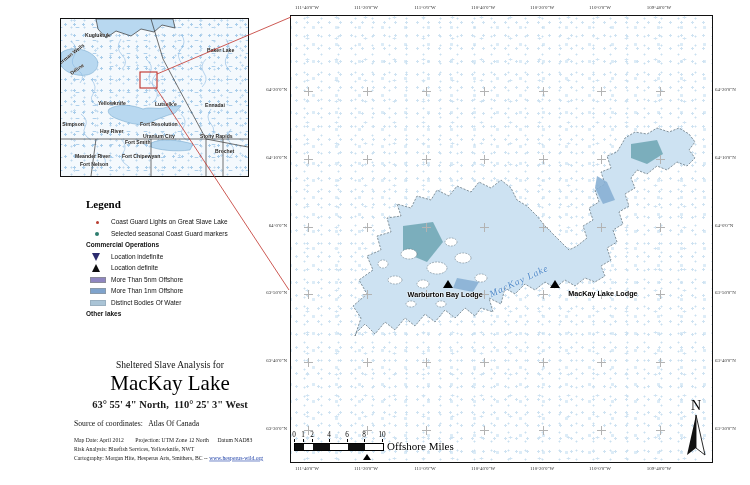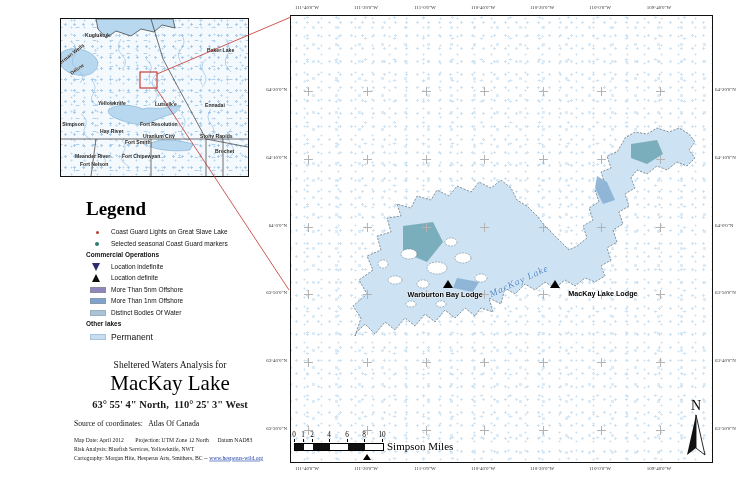--- a/index.html
+++ b/index.html
@@ -33,21 +33,21 @@
   #inset{left:60px;top:18px;width:187px;height:157px;border:1.4px solid #111;overflow:hidden;}
   .inset-toplabel{position:absolute;top:-9px;font-size:9px;color:#333;white-space:nowrap;
                   transform:translateX(-50%) scale(.5);transform-origin:center bottom;
                   font-family:"Liberation Serif",serif;}
   .inset-tick{position:absolute;top:-3px;width:1px;height:3px;background:#222;}
   .place{position:absolute;font-size:8.5px;font-weight:bold;color:#222;white-space:nowrap;
          transform-origin:left top;text-shadow:0 0 1px #fff,0 0 1px #fff;}
 
   
   #legend{left:86px;top:198px;width:195px;}
-  #legend h2{margin:0 0 7px 0;font-family:"Liberation Serif",serif;font-size:19px;font-weight:bold;color:#000;}
+  #legend h2{margin:0 0 7px 0;font-family:"Liberation Serif",serif;font-size:11px;font-weight:bold;color:#000;}
   .lg-row{display:flex;align-items:center;min-height:9px;margin:0 0 1.5px 0;}
   .lg-row.header{font-weight:bold;}
   .lg-row .lbl{font-size:9px;transform:scale(.72);transform-origin:left center;white-space:nowrap;color:#111;}
   .lg-row.large .lbl{font-size:9px;transform:scale(.95);}
   .lg-row.large{min-height:12px;}
   .sw{display:inline-block;width:16px;height:6px;margin:0 5px 0 4px;flex:none;box-sizing:border-box;}
   .sw.none{width:0;margin:0;}
   .sw.dot-red{width:3px;height:3px;border-radius:50%;background:#b83c30;margin-left:10px;margin-right:12px;}
   .sw.dot-green{width:4px;height:4px;border-radius:50%;background:#2e7d6e;margin-left:9px;margin-right:12px;}
   .sw.tri-down{width:0;height:6px;border-left:4.5px solid transparent;border-right:4.5px solid transparent;
@@ -210,29 +210,25 @@
           <div class="lbl">More Than 1nm Offshore</div>
         </div>
         <div class="lg-row small">
           <div class="sw fill-lightblue"></div>
           <div class="lbl">Distinct Bodies Of Water</div>
         </div>
         <div class="lg-row header">
           <div class="sw none"></div>
           <div class="lbl">Other lakes</div>
         </div>
-        <div class="lg-row large">
-          <div class="sw fill-permanent"></div>
-          <div class="lbl">Permanent</div>
-        </div>
       </div>
   </div>
 
   <div id="title-block" class="abs">
-    <div class="subtitle">Sheltered Waters Analysis for</div>
+    <div class="subtitle">Sheltered Slave Analysis for</div>
     <div class="maintitle">MacKay Lake</div>
     <div class="coords">63° 55' 4" North,  110° 25' 3" West</div>
   </div>
   <div id="source-line" class="abs">Source of coordinates:   Atlas Of Canada</div>
 
   <div class="credit" style="top:437px;">Map Date: April 2012        Projection: UTM Zone 12 North      Datum NAD83</div>
   <div class="credit" style="top:446px;">Risk Analysis: Bluefish Services, Yellowknife, NWT</div>
   <div class="credit" style="top:455px;"><span>Cartography: Morgan Hite, Hesperus Arts, Smithers, BC -- </span><a href="#">www.hesperus-wild.org</a></div>
 
   <div id="main-map" class="abs speckle">
@@ -338,21 +334,21 @@
           <div class="sb-tick" style="left: 88px;"></div>
         </div>
       <div id="sb-bar">
         <div class="sb-seg" style="width:8.8px;background:#111;"></div>
         <div class="sb-seg" style="width:8.8px;background:#fff;"></div>
         <div class="sb-seg" style="width:17.6px;background:#111;"></div>
         <div class="sb-seg" style="width:17.6px;background:#fff;"></div>
         <div class="sb-seg" style="width:17.6px;background:#111;"></div>
         <div class="sb-seg" style="width:17.6px;background:#fff;"></div>
       </div>
-      <div id="sb-unit">Simpson Miles</div>
+      <div id="sb-unit">Offshore Miles</div>
     </div>
 
     <div id="north-arrow">
       <div id="north-n">N</div>
       <svg width="26" height="46" viewBox="0 0 26 46">
         <polygon points="13,2 4,42 13,35" fill="#111"></polygon>
         <polygon points="13,2 22,42 13,35" fill="#fff" stroke="#111" stroke-width="0.9"></polygon>
       </svg>
     </div>
   </div>

